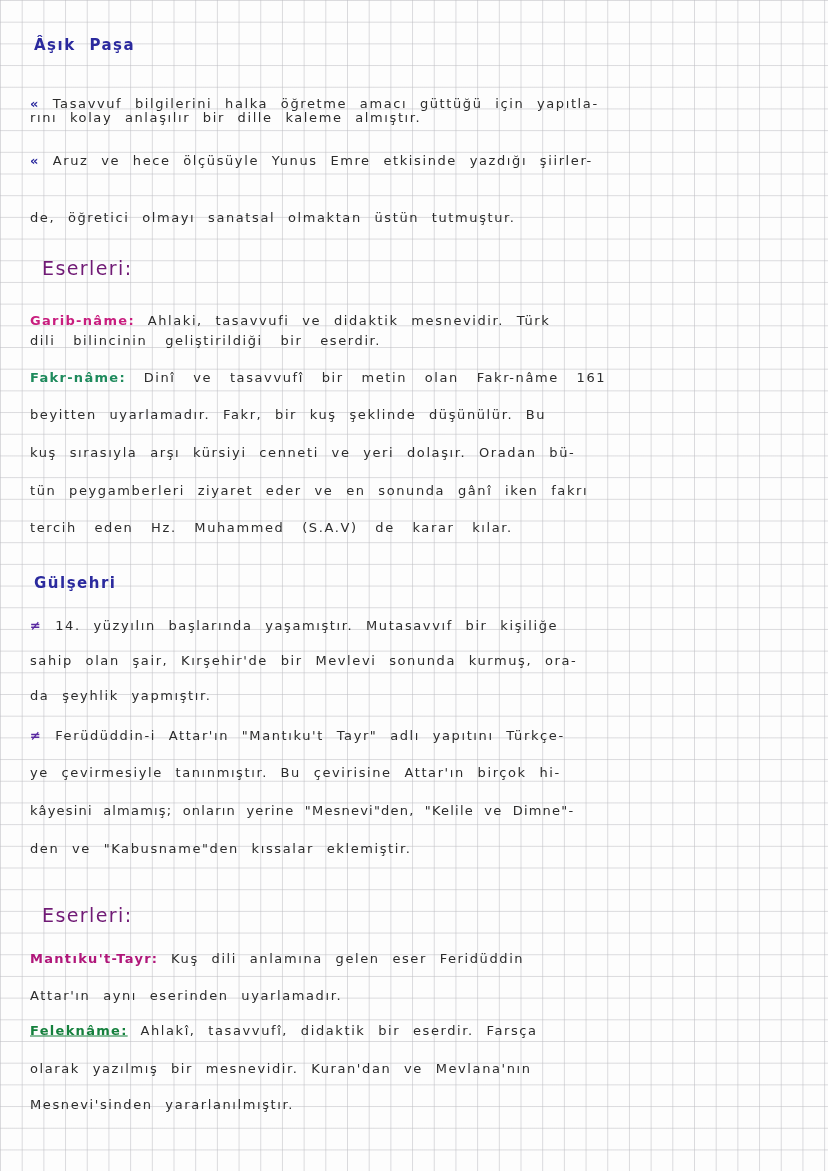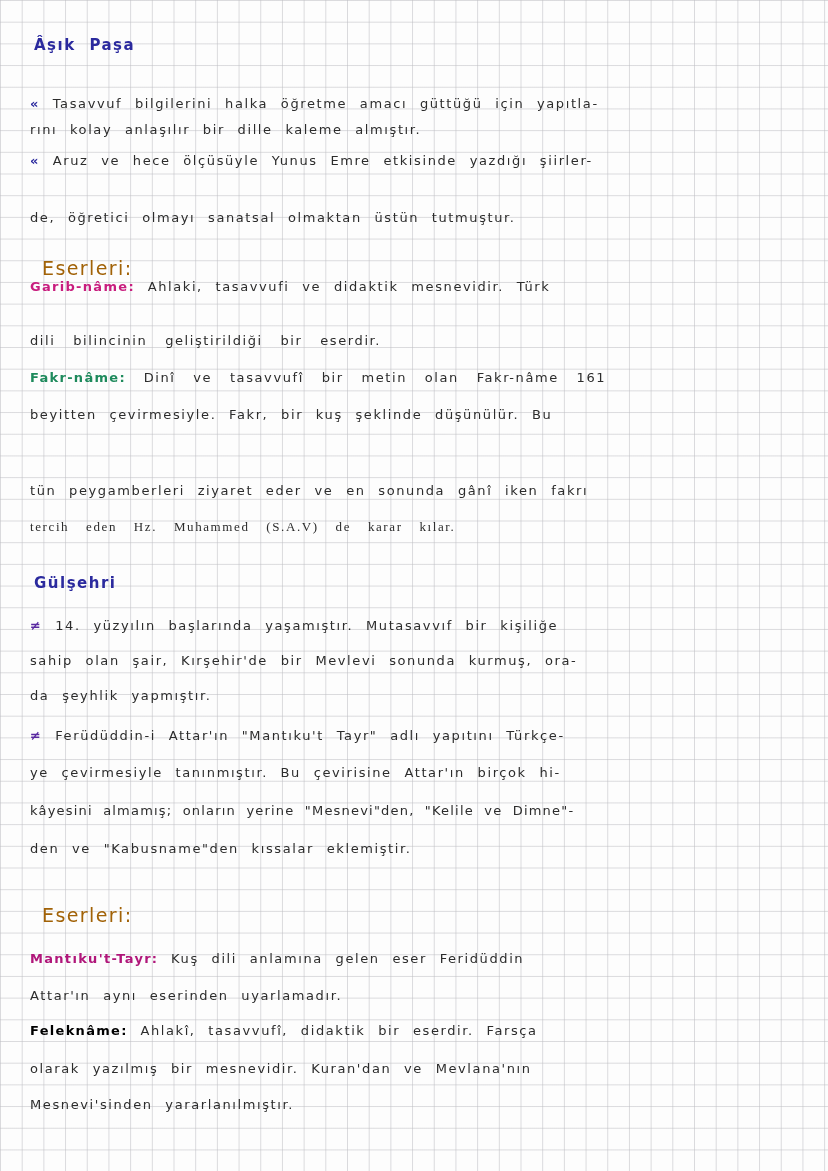--- a/index.html
+++ b/index.html
@@ -19,63 +19,64 @@
   .line {
     position: absolute; left: 30px; white-space: nowrap;
     font-size: 13px; letter-spacing: 1.6px; word-spacing: 7px;
     font-weight: normal; color: #2c2c2c;
     transform: translateY(-50%);
   }
   .line.wide { word-spacing: 12px; }
   .h-blue {
     color: #2b2a9e; font-weight: bold; font-size: 15px; letter-spacing: 1.5px;
   }
-  .h-red { color: #a16207; font-size: 19px; letter-spacing: 1.4px; }
+  .h-red { color: #701a75; font-size: 19px; letter-spacing: 1.4px; }
   .term { font-weight: bold; letter-spacing: 1.3px; }
   .t-magenta { color: #c81d7e; }
   .t-green { color: #1e8a5c; }
   .t-darkmag { color: #b0167a; }
-  .t-pink { color: #000000; }
+  .t-pink { color: #15803d; text-decoration: underline; }
   .bullet-blue { color: #2b2a9e; font-weight: bold; }
   .bullet-purple { color: #5a2aa0; font-weight: bold; }
 </style>
 </head>
 <body>
 
 <div class="page">
 
   <div class="line h-blue" style="top:45px; left:34px;">Âşık Paşa</div>
 
   <div class="line" style="top:103px;">
     <span class="bullet-blue">«</span>
     <span>Tasavvuf bilgilerini halka öğretme amacı güttüğü için yapıtla-</span>
   </div>
-  <div class="line" style="top:129px;">rını kolay anlaşılır bir dille kaleme almıştır.</div>
+  <div class="line" style="top:117px;">rını kolay anlaşılır bir dille kaleme almıştır.</div>
 
   <div class="line" style="top:160px;">
     <span class="bullet-blue">«</span>
     <span>Aruz ve hece ölçüsüyle Yunus Emre etkisinde yazdığı şiirler-</span>
   </div>
   <div class="line" style="top:197px;margin-top:20px;">de, öğretici olmayı sanatsal olmaktan üstün tutmuştur.</div>
 
   <div class="line h-red" style="top:268px; left:42px;">Eserleri:</div>
 
-  <div class="line" style="top:286px;">
+  <div class="line" style="top:320px;">
     <span class="term t-magenta">Garib-nâme:</span>
     <span>Ahlaki, tasavvufi ve didaktik mesnevidir. Türk</span>
   </div>
   <div class="line wide" style="top:340px;">dili bilincinin geliştirildiği bir eserdir.</div>
 
   <div class="line wide" style="top:377px;">
     <span class="term t-green">Fakr-nâme:</span>
     <span>Dinî ve tasavvufî bir metin olan Fakr-nâme 161</span>
   </div>
-  <div class="line" style="top:414px;">beyitten çevirmesiyle. Fakr, bir kuş şeklinde düşünülür. Bu</div>
+  <div class="line" style="top:414px;">beyitten uyarlamadır. Fakr, bir kuş şeklinde düşünülür. Bu</div>
+  <div class="line" style="top:452px;">kuş sırasıyla arşı kürsiyi cenneti ve yeri dolaşır. Oradan bü-</div>
   <div class="line" style="top:490px;">tün peygamberleri ziyaret eder ve en sonunda gânî iken fakrı</div>
-  <div class="line wide" style="top:527px;font-family:Liberation Serif, serif;">tercih eden Hz. Muhammed (S.A.V) de karar kılar.</div>
+  <div class="line wide" style="top:527px;">tercih eden Hz. Muhammed (S.A.V) de karar kılar.</div>
 
   <div class="line h-blue" style="top:583px; left:34px;">Gülşehri</div>
 
   <div class="line" style="top:625px;">
     <span class="bullet-purple">≠</span>
     <span>14. yüzyılın başlarında yaşamıştır. Mutasavvıf bir kişiliğe</span>
   </div>
   <div class="line" style="top:660px;">sahip olan şair, Kırşehir'de bir Mevlevi sonunda kurmuş, ora-</div>
   <div class="line" style="top:695px;">da şeyhlik yapmıştır.</div>
 

